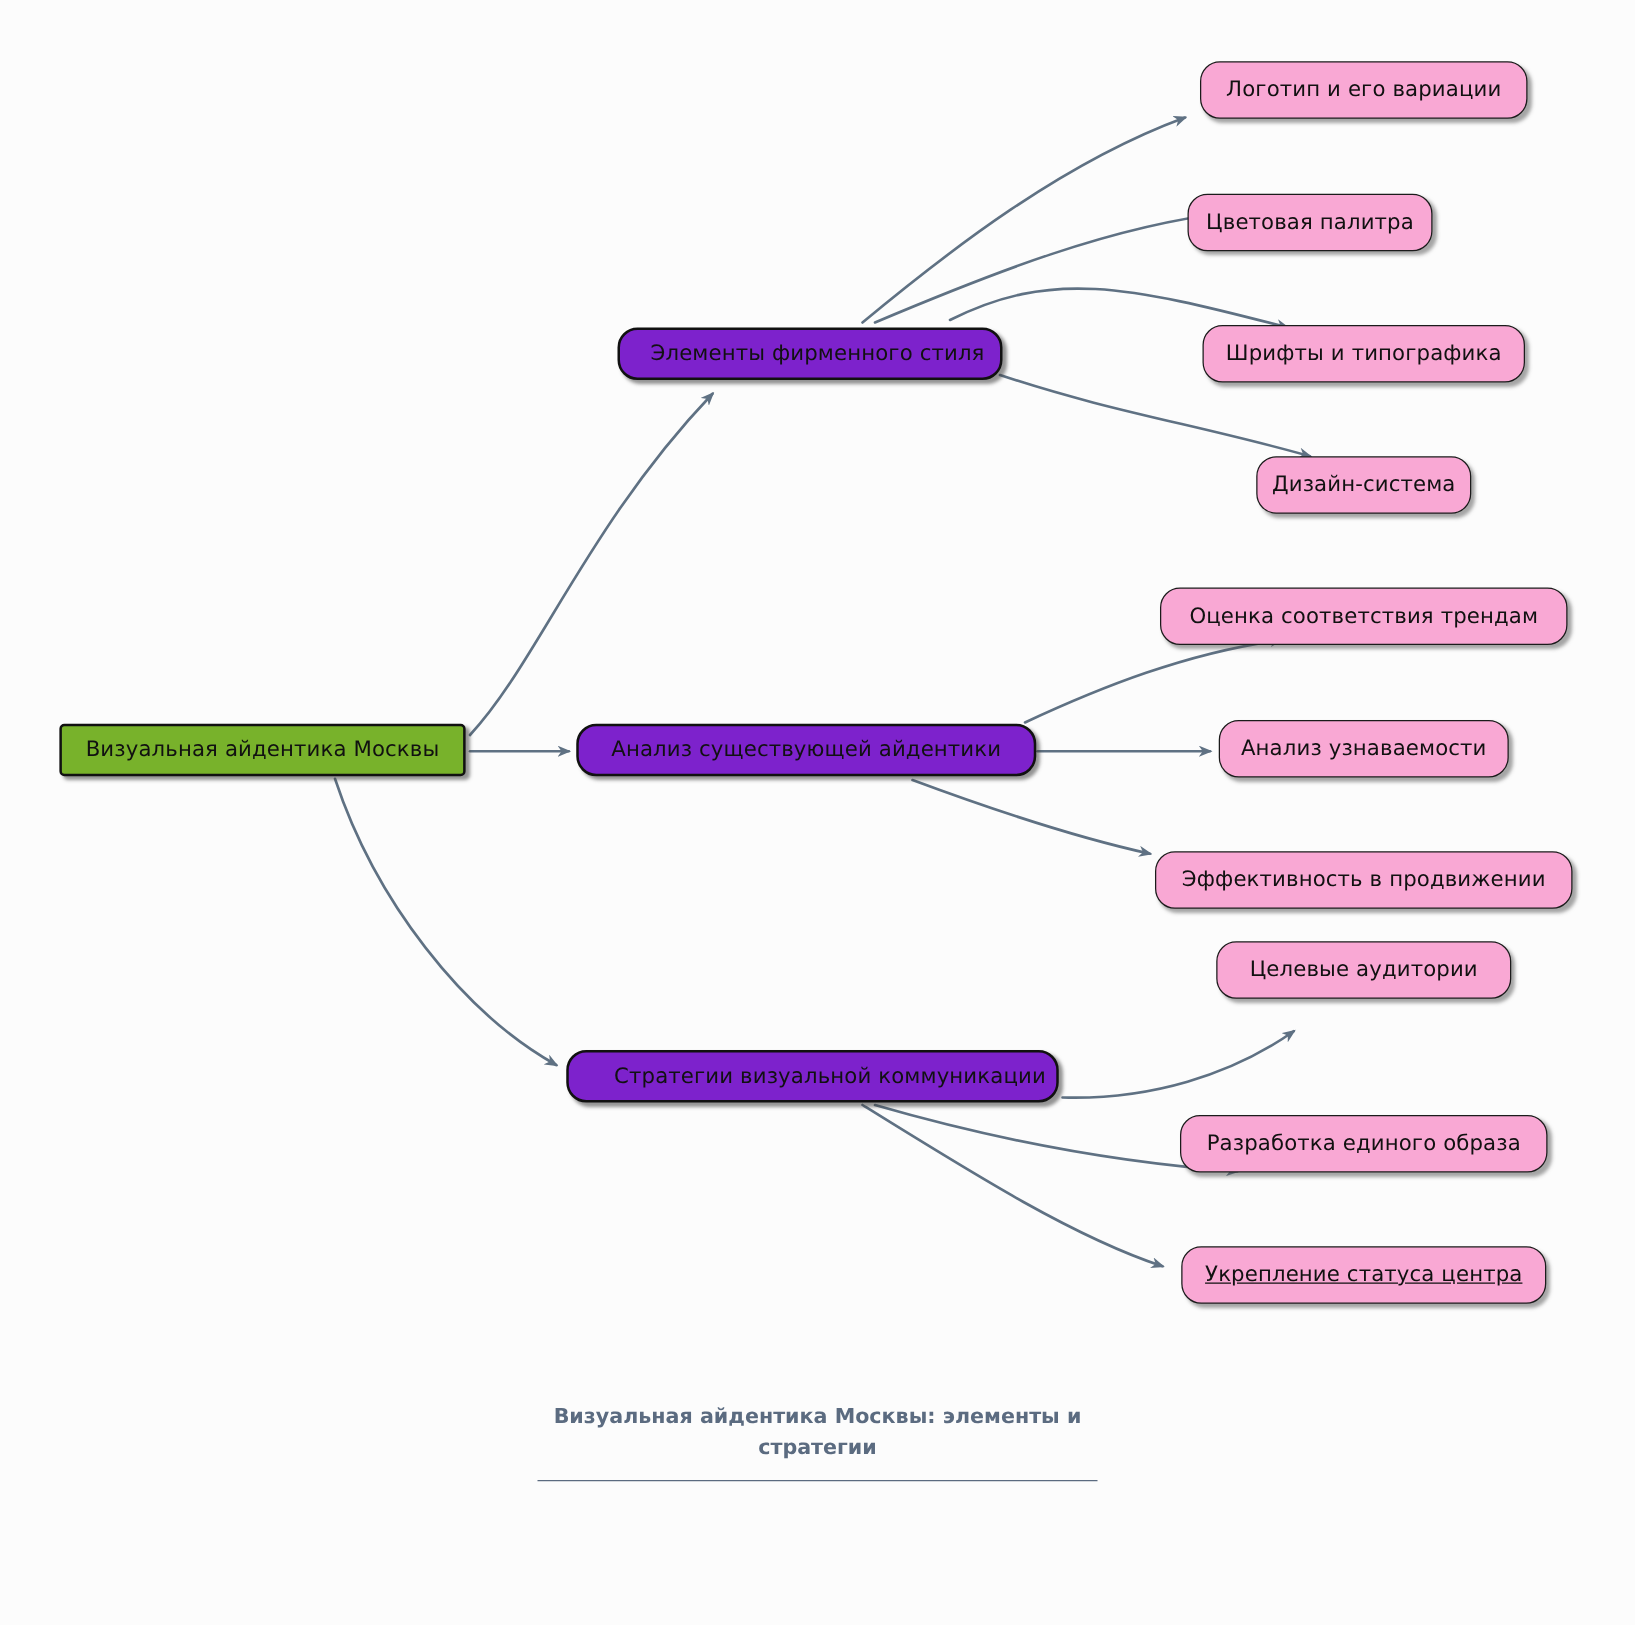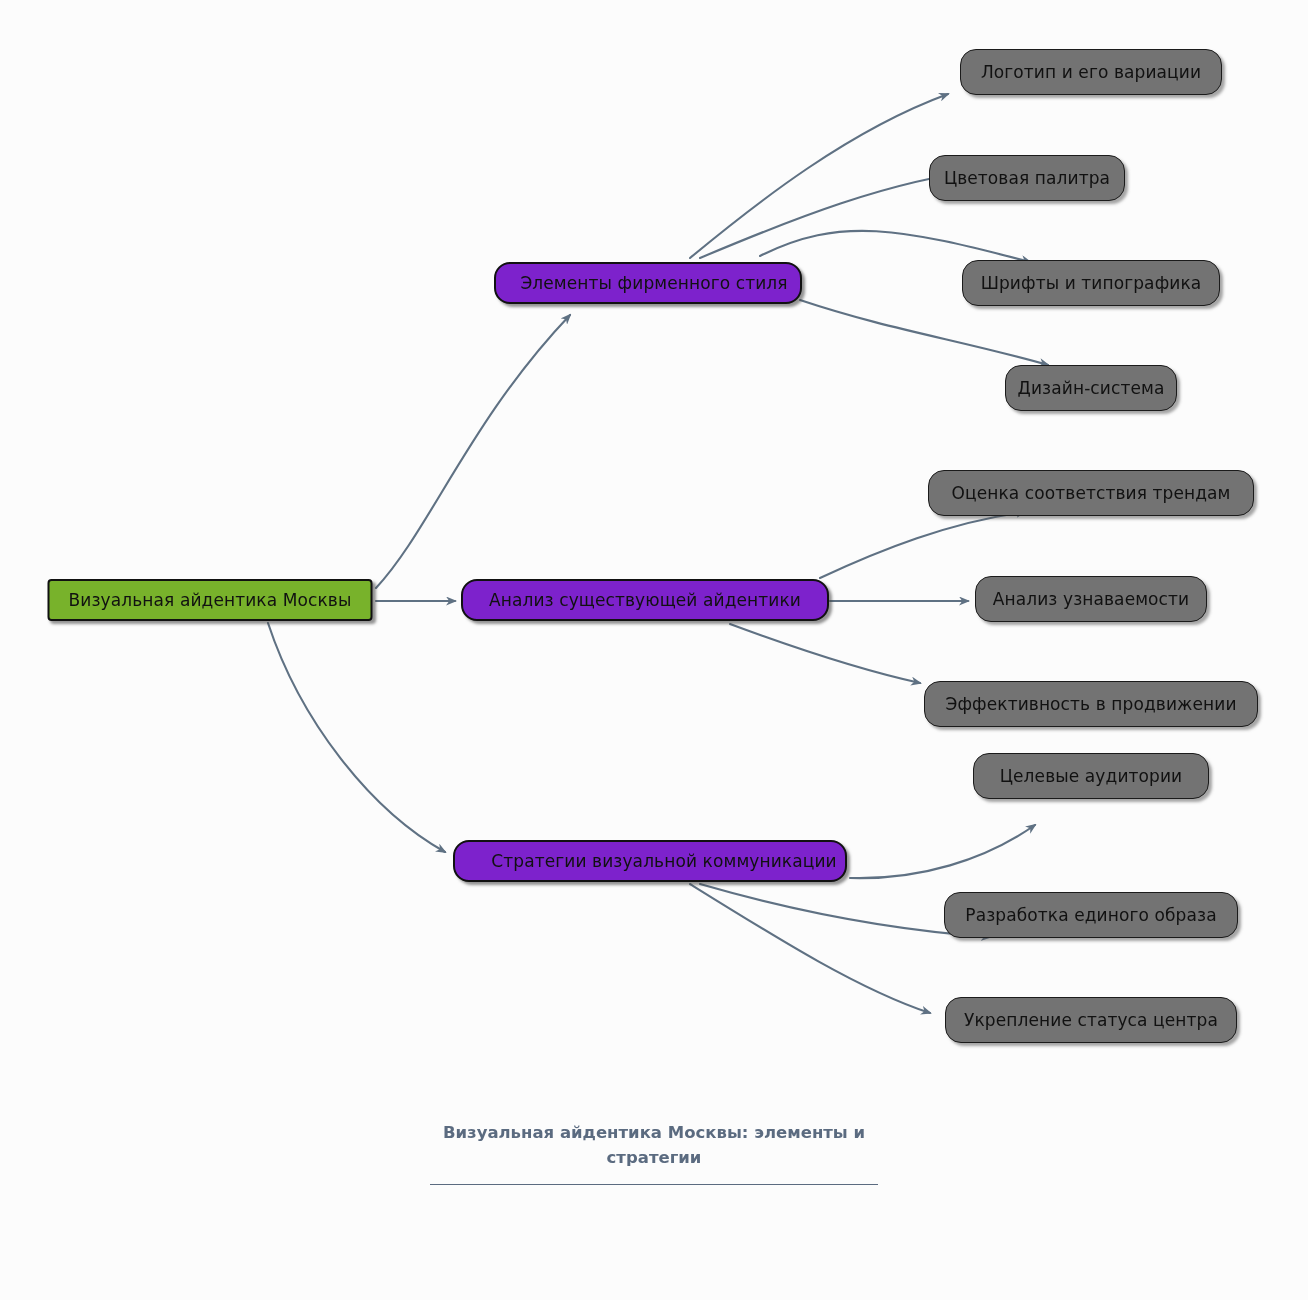--- a/index.html
+++ b/index.html
@@ -42,21 +42,21 @@
     border-radius: 4px;
     box-shadow: 3px 3px 3px rgba(60,60,60,0.55);
   }
   .node.branch {
     background: #7d22cc;
     border: 2px solid #111111;
     border-radius: 16px;
     box-shadow: 3px 3px 3px rgba(60,60,60,0.55);
   }
   .node.leaf {
-    background: #737373;
+    background: #f9a8d4;
     border: 1.6px solid #1b1b1b;
     border-radius: 16px;
     box-shadow: 3px 3px 3px rgba(80,80,80,0.5);
   }
   .node-label {
     display: block;
     padding: 0 2px;
   }
   #footer {
     position: absolute;
@@ -115,21 +115,21 @@
   <div id="nodes">
       <div class="node root" style="left: 210px; top: 600px; width: 325px; height: 42px;">
         <span class="node-label">Визуальная айдентика Москвы</span>
       </div>
       <div class="node branch" style="left: 648px; top: 283px; width: 308px; height: 42px; padding-left: 12px;">
         <span class="node-label">Элементы фирменного стиля</span>
       </div>
       <div class="node leaf" style="left: 1091px; top: 72px; width: 262px; height: 46px;">
         <span class="node-label">Логотип и его вариации</span>
       </div>
-      <div class="node leaf" style="left: 1027px; top: 178px; width: 196px; height: 46px;">
+      <div class="node leaf" style="left: 1048px; top: 178px; width: 196px; height: 46px;">
         <span class="node-label">Цветовая палитра</span>
       </div>
       <div class="node leaf" style="left: 1091px; top: 283px; width: 258px; height: 46px;">
         <span class="node-label">Шрифты и типографика</span>
       </div>
       <div class="node leaf" style="left: 1091px; top: 388px; width: 172px; height: 46px;">
         <span class="node-label">Дизайн-система</span>
       </div>
       <div class="node branch" style="left: 645px; top: 600px; width: 368px; height: 42px;">
         <span class="node-label">Анализ существующей айдентики</span>
@@ -145,21 +145,21 @@
       </div>
       <div class="node branch" style="left: 650px; top: 861px; width: 394px; height: 42px; padding-left: 28px;">
         <span class="node-label">Стратегии визуальной коммуникации</span>
       </div>
       <div class="node leaf" style="left: 1091px; top: 776px; width: 236px; height: 46px;">
         <span class="node-label">Целевые аудитории</span>
       </div>
       <div class="node leaf" style="left: 1091px; top: 915px; width: 294px; height: 46px;">
         <span class="node-label">Разработка единого образа</span>
       </div>
-      <div class="node leaf" style="left: 1091px; top: 1020px; width: 292px; height: 46px;">
+      <div class="node leaf" style="left: 1091px; top: 1020px; width: 292px; height: 46px; text-decoration: underline;">
         <span class="node-label">Укрепление статуса центра</span>
       </div>
     </div>
 
   <div id="footer" style="top:1120px;">
     <div id="footer-title">
       <span>Визуальная айдентика Москвы: элементы и</span>
       <span>стратегии</span>
     </div>
     <div id="footer-rule"></div>

